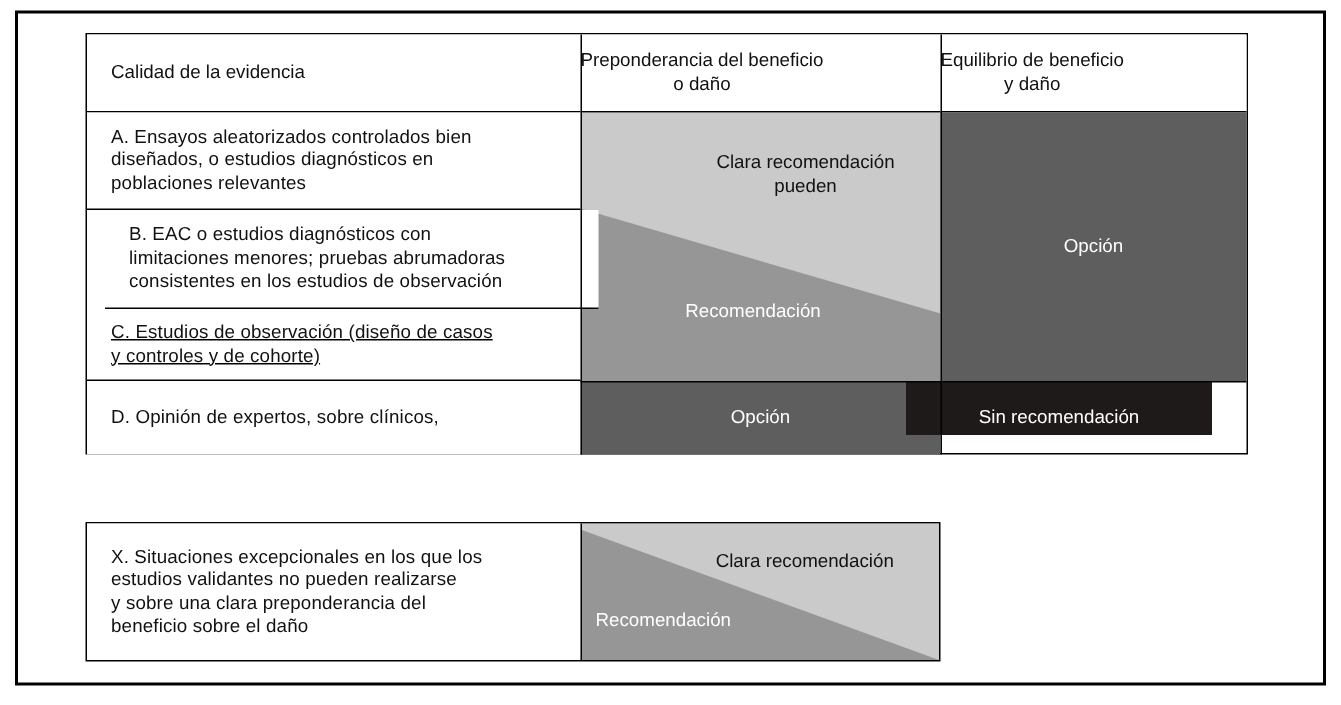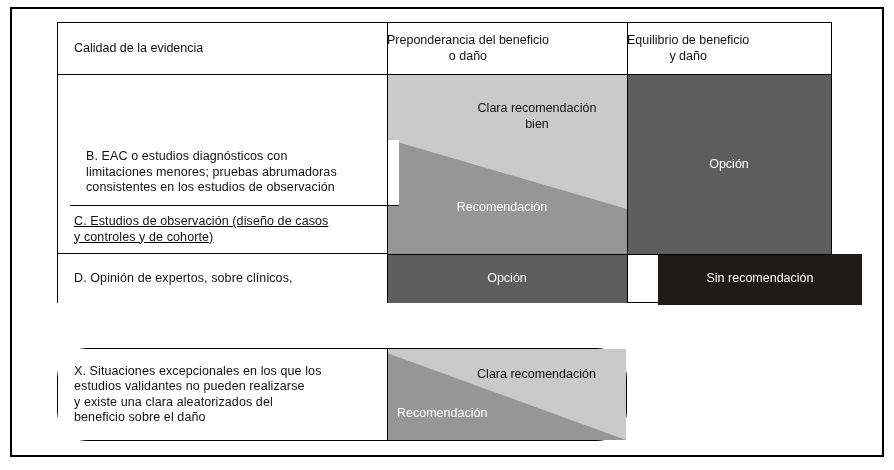--- a/index.html
+++ b/index.html
@@ -111,21 +111,20 @@
     width: 100%;
     height: 100%;
   }
 
   
   #table-two {
     left: 57px;
     top: 348px;
     width: 570px;
     height: 93px;
-    border-radius: 30px;
   }
 
   .t2-desc {
     position: absolute;
     left: 0;
     top: 0;
     width: 329px;
     height: 91px;
     display: flex;
     align-items: center;
@@ -150,34 +149,34 @@
 
   <div class="grid-box" id="table-one">
 
     <div class="shade" style="left:329px; top:52px; width:240px; height:179px;">
       <svg class="svgfill" viewBox="0 0 240 179" preserveAspectRatio="none">
         <rect x="0" y="0" width="240" height="179" fill="#cacaca"></rect>
         <polygon points="0,64 240,134 240,179 0,179" fill="#969696"></polygon>
       </svg>
       <div class="shade-label label-dark-text" style="left:0; top:26px; width:240px;">
         <span>Clara recomendación</span><br>
-        <span>bien</span>
+        <span>pueden</span>
       </div>
       <div class="shade-label label-light-text" style="left:0; top:125px; width:230px;">Recomendación</div>
     </div>
 
     <div class="shade" style="left:569px; top:52px; width:204px; height:179px; background:#5e5e5e;">
       <div class="shade-label label-light-text" style="left:0; top:82px; width:204px;">Opción</div>
     </div>
 
     <div class="shade" style="left:329px; top:231px; width:240px; height:49px; background:#5e5e5e;">
       <div class="shade-label label-light-text" style="left:0; top:17px; width:240px;">Opción</div>
     </div>
 
-    <div class="shade" style="left:600px; top:231px; width:204px; height:51px; background:#1e1a1a;">
+    <div class="shade" style="left:546px; top:231px; width:204px; height:36px; background:#1e1a1a;">
       <div class="shade-label label-light-text" style="left:0; top:17px; width:204px;">Sin recomendación</div>
     </div>
 
     <div class="cell head-cell cell-line" style="left:0; top:0; width:329px; height:52px; justify-content:flex-start; padding-left:16px;">
       <div class="head-text">Calidad de la evidencia</div>
     </div>
 
     <div class="cell head-cell cell-line" style="left:329px; top:0; width:240px; height:52px;">
       <div class="head-text">
         <span>Preponderancia del beneficio</span><br>
@@ -185,20 +184,27 @@
       </div>
     </div>
 
     <div class="cell head-cell cell-line" style="left:569px; top:0; width:204px; height:52px;">
       <div class="head-text">
         <span>Equilibrio de beneficio</span><br>
         <span>y daño</span>
       </div>
     </div>
 
+    <div class="cell desc-cell cell-line" style="left:0; top:52px; width:329px; height:65px;">
+      <div class="desc-text">
+        <span>A. Ensayos aleatorizados controlados bien</span><br>
+        <span>diseñados, o estudios diagnósticos en</span><br>
+        <span>poblaciones relevantes</span>
+      </div>
+    </div>
 
     <div class="cell desc-cell cell-line" style="left:12px; top:117px; width:329px; height:66px;">
       <div class="desc-text">
         <span>B. EAC o estudios diagnósticos con</span><br>
         <span>limitaciones menores; pruebas abrumadoras</span><br>
         <span>consistentes en los estudios de observación</span>
       </div>
     </div>
 
     <div class="cell desc-cell cell-line" style="left:0; top:183px; width:329px; height:48px;text-decoration:underline;">
@@ -219,21 +225,21 @@
     <div class="vline" style="left:329px; top:0; height:280px;"></div>
     <div class="vline" style="left:569px; top:0; height:280px;"></div>
   </div>
 
   <div class="grid-box" id="table-two">
 
     <div class="t2-desc">
       <div class="desc-text">
         <span>X. Situaciones excepcionales en los que los</span><br>
         <span>estudios validantes no pueden realizarse</span><br>
-        <span>y existe una clara aleatorizados del</span><br>
+        <span>y sobre una clara preponderancia del</span><br>
         <span>beneficio sobre el daño</span>
       </div>
     </div>
 
     <div class="t2-shade">
       <svg class="svgfill" viewBox="0 0 239 91" preserveAspectRatio="none">
         <rect x="0" y="0" width="239" height="91" fill="#cacaca"></rect>
         <polygon points="0,4 0,91 239,91" fill="#969696"></polygon>
       </svg>
       <div class="shade-label label-dark-text" style="left:0; top:18px; width:239px; text-align:center;">Clara recomendación</div>

